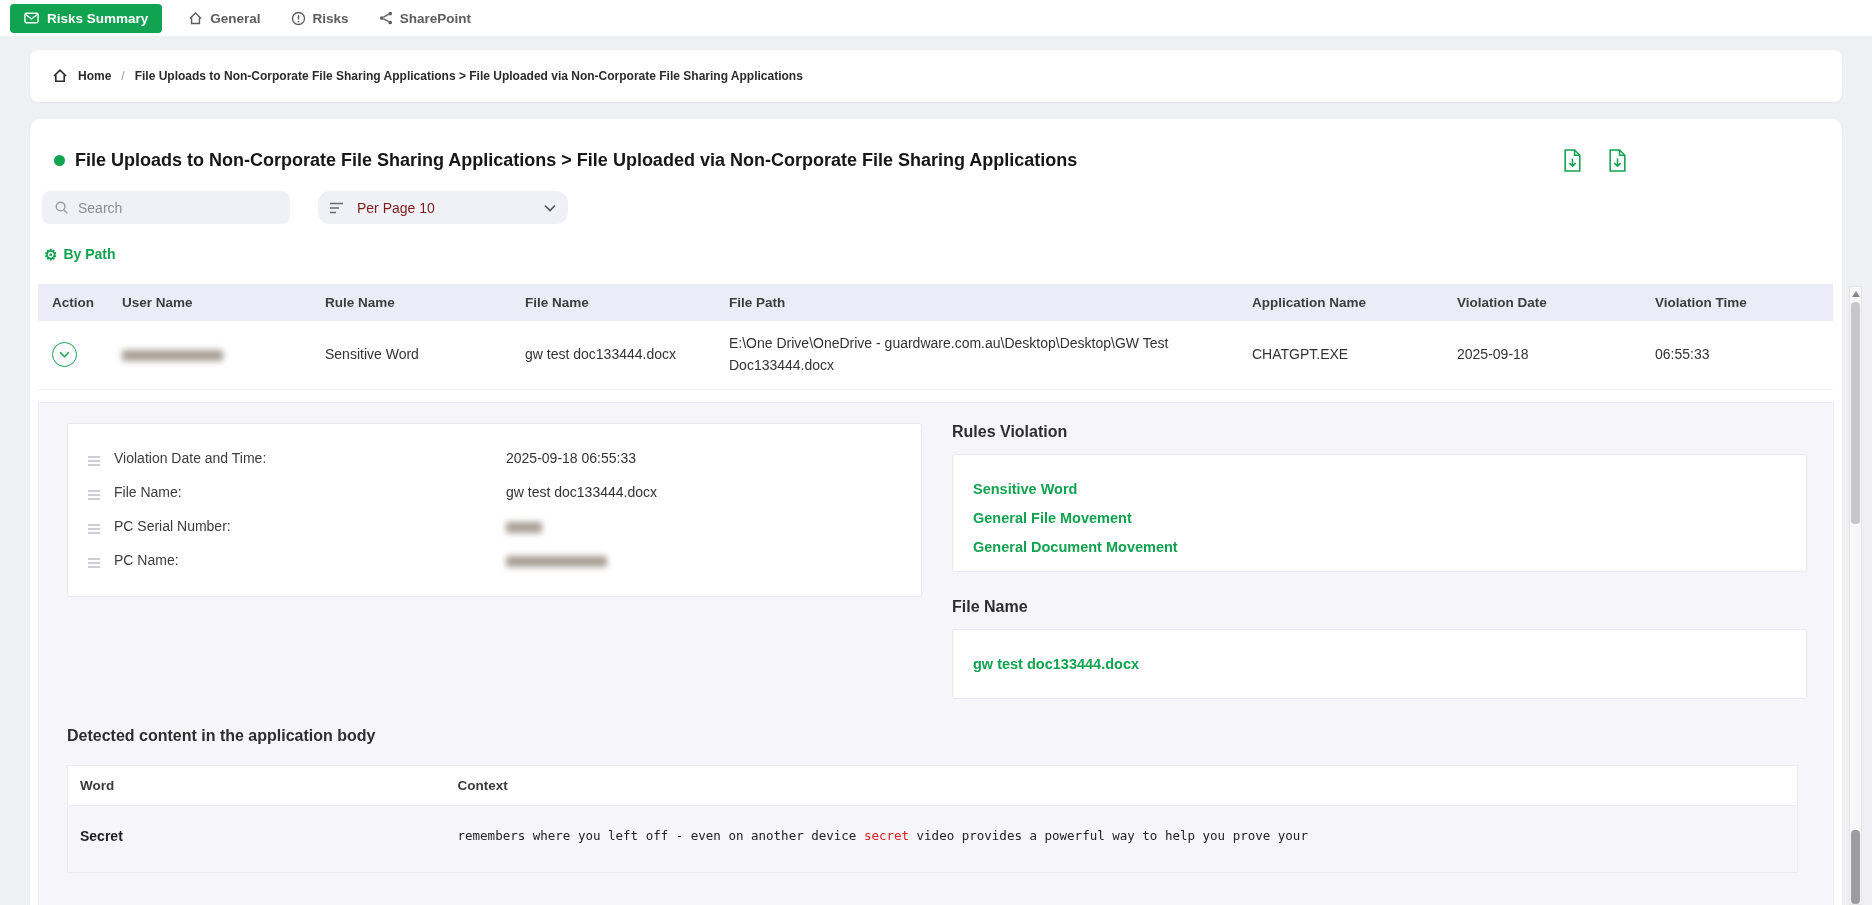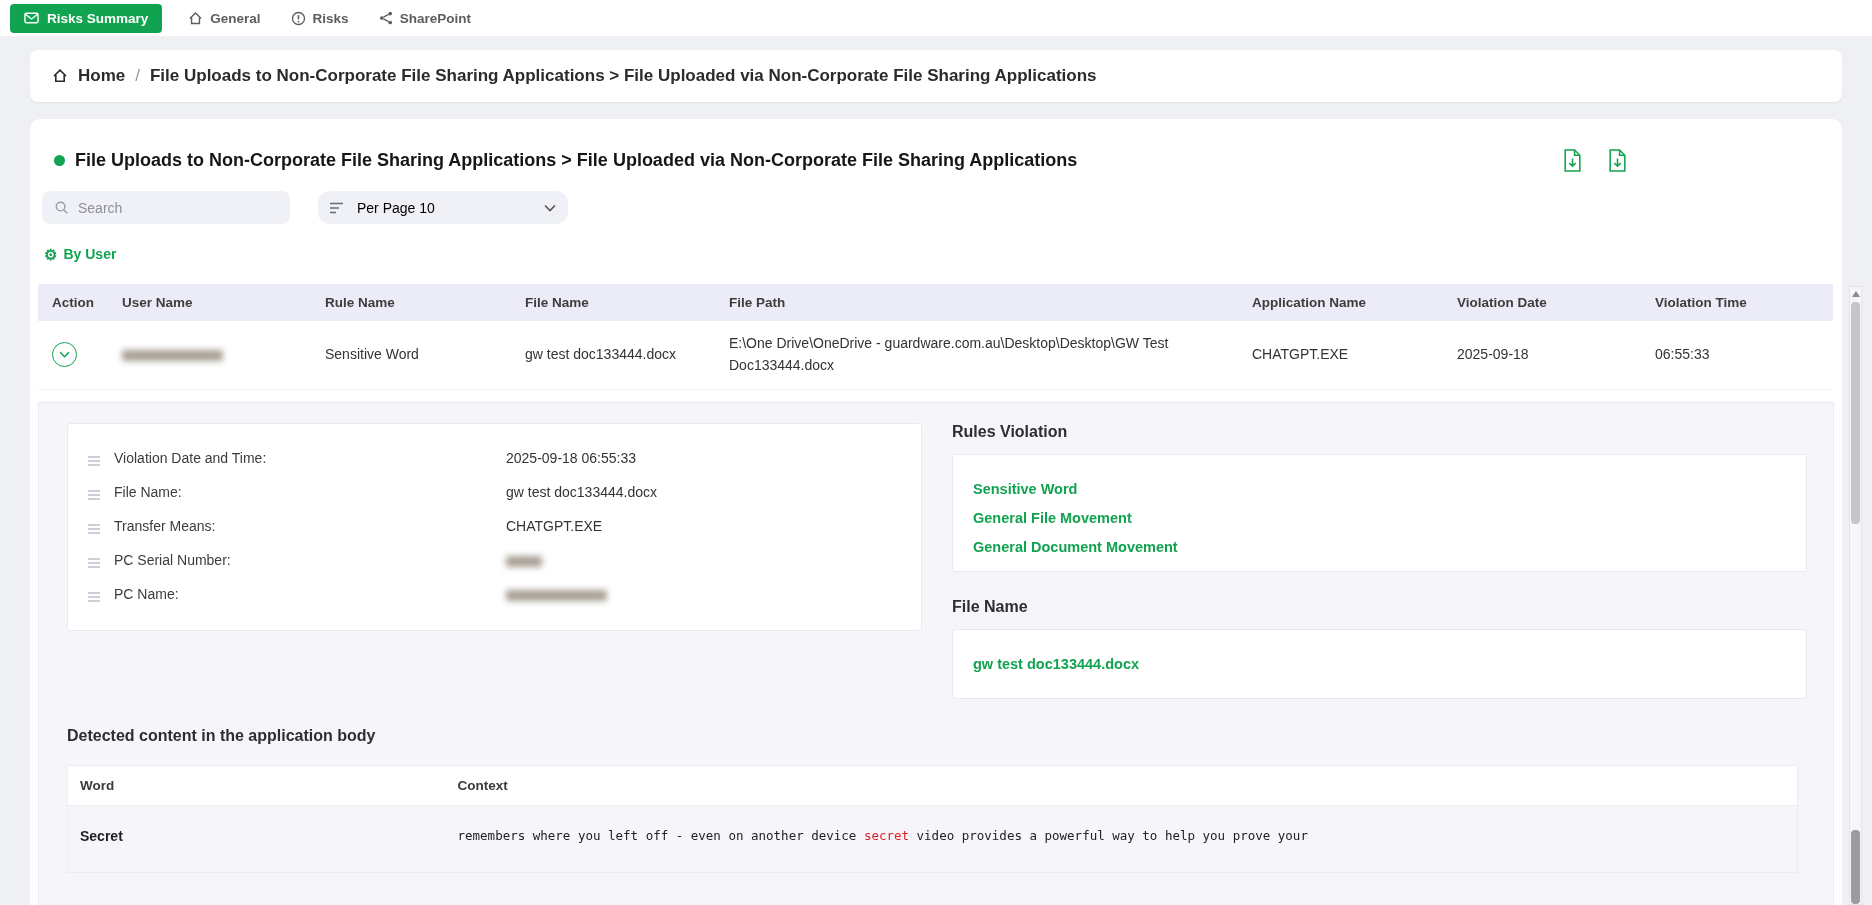--- a/index.html
+++ b/index.html
@@ -18,21 +18,21 @@
     padding:0 14px; font-weight:700; font-size:13.5px; display:flex; align-items:center;
     gap:8px; cursor:pointer; font-family:inherit; margin-right:26px;
   }
   .nav-item { display:flex; align-items:center; gap:7px; color:#5d5d5d; font-size:13.5px;
     font-weight:600; cursor:pointer; margin-right:30px; }
 
   
   .breadcrumb-card {
     margin:14px 30px 0; height:52px; background:#fff; border-radius:8px;
     box-shadow:0 1px 2px rgba(30,30,60,.06); display:flex; align-items:center;
-    padding:0 22px; gap:10px; font-size:17px; font-weight:600; color:#2b2b2b;
+    padding:0 22px; gap:10px; font-size:12px; font-weight:600; color:#2b2b2b;
   }
   .breadcrumb-sep { color:#9a9a9a; font-weight:400; }
 
   
   .main-card {
     margin:17px 30px 0; background:#fff; border-radius:10px 10px 0 0;
     height:786px; position:relative; overflow:hidden;
     box-shadow:0 1px 2px rgba(30,30,60,.06);
   }
   .title-row { display:flex; align-items:center; padding:28px 22px 0 24px; }
@@ -42,21 +42,21 @@
   .icon-btn { background:none; border:none; cursor:pointer; padding:2px; }
 
   .controls-row { display:flex; align-items:center; gap:28px; margin:17px 0 0 12px; }
   .search-box { width:248px; height:33px; background:#f0f1f6; border-radius:8px;
     display:flex; align-items:center; padding:12px 12px; gap:9px; }
   .search-box input { border:none; background:transparent; outline:none; font-size:14px;
     color:#444; width:100%; font-family:inherit; }
   .search-box input::placeholder { color:#8e8e99; }
   .per-page { width:250px; height:33px; background:#f0f1f6; border-radius:12px;
     display:flex; align-items:center; padding:0 12px; gap:12px; font-size:14px;
-    color:#000000; cursor:pointer; }
+    color:#7f1d1d; cursor:pointer; }
   .per-page .chev { margin-left:auto; display:flex; }
 
   .by-user-row { display:flex; align-items:center; gap:6px; margin:22px 0 0 14px;
     color:#12a350; font-weight:700; font-size:14px; cursor:pointer; }
   .gear-glyph { font-size:15px; line-height:1; }
 
   
   .main-table { border-collapse:collapse; table-layout:fixed; width:1795px; margin:22px 8px 12px; font-size:14px; }
   .main-table thead tr { background:#ececf8; height:37px; }
   .main-table th { text-align:left; font-weight:600; color:#3d3d3d; padding-left:14px; font-size:13.5px; }
@@ -221,21 +221,21 @@
       <span class="chev">
         <svg width="12" height="8" viewBox="0 0 12 8">
             <path d="M1 1.5 6 6.5 11 1.5" fill="none" stroke="#555" stroke-width="1.6"></path>
           </svg>
       </span>
     </div>
   </div>
 
   <div class="by-user-row">
     <span class="gear-glyph">⚙</span>
-    <span>By User</span>
+    <span>By Path</span>
   </div>
 
   <table class="main-table">
     <colgroup>
       <col style="width:70px">
         <col style="width:203px">
         <col style="width:200px">
         <col style="width:204px">
       <col style="width:523px">
         <col style="width:205px">
@@ -299,31 +299,20 @@
                     <line x1="0" y1="1" x2="12" y2="1"></line>
                     <line x1="0" y1="5" x2="12" y2="5"></line>
                     <line x1="0" y1="9" x2="12" y2="9"></line>
                   </g>
                 </svg></span>
             <span class="field-label">File Name:</span>
             <span class="field-value">gw test doc133444.docx</span>
           </div>
 
 
-          <div class="field-row">
-            <span class="field-icon"><svg width="12" height="10" viewBox="0 0 12 10">
-                  <g stroke="#b9b9c9" stroke-width="1.4">
-                    <line x1="0" y1="1" x2="12" y2="1"></line>
-                    <line x1="0" y1="5" x2="12" y2="5"></line>
-                    <line x1="0" y1="9" x2="12" y2="9"></line>
-                  </g>
-                </svg></span>
-            <span class="field-label">Transfer Means:</span>
-            <span class="field-value">CHATGPT.EXE</span>
-          </div>
 
           <div class="field-row">
             <span class="field-icon"><svg width="12" height="10" viewBox="0 0 12 10">
                   <g stroke="#b9b9c9" stroke-width="1.4">
                     <line x1="0" y1="1" x2="12" y2="1"></line>
                     <line x1="0" y1="5" x2="12" y2="5"></line>
                     <line x1="0" y1="9" x2="12" y2="9"></line>
                   </g>
                 </svg></span>
             <span class="field-label">PC Serial Number:</span>

